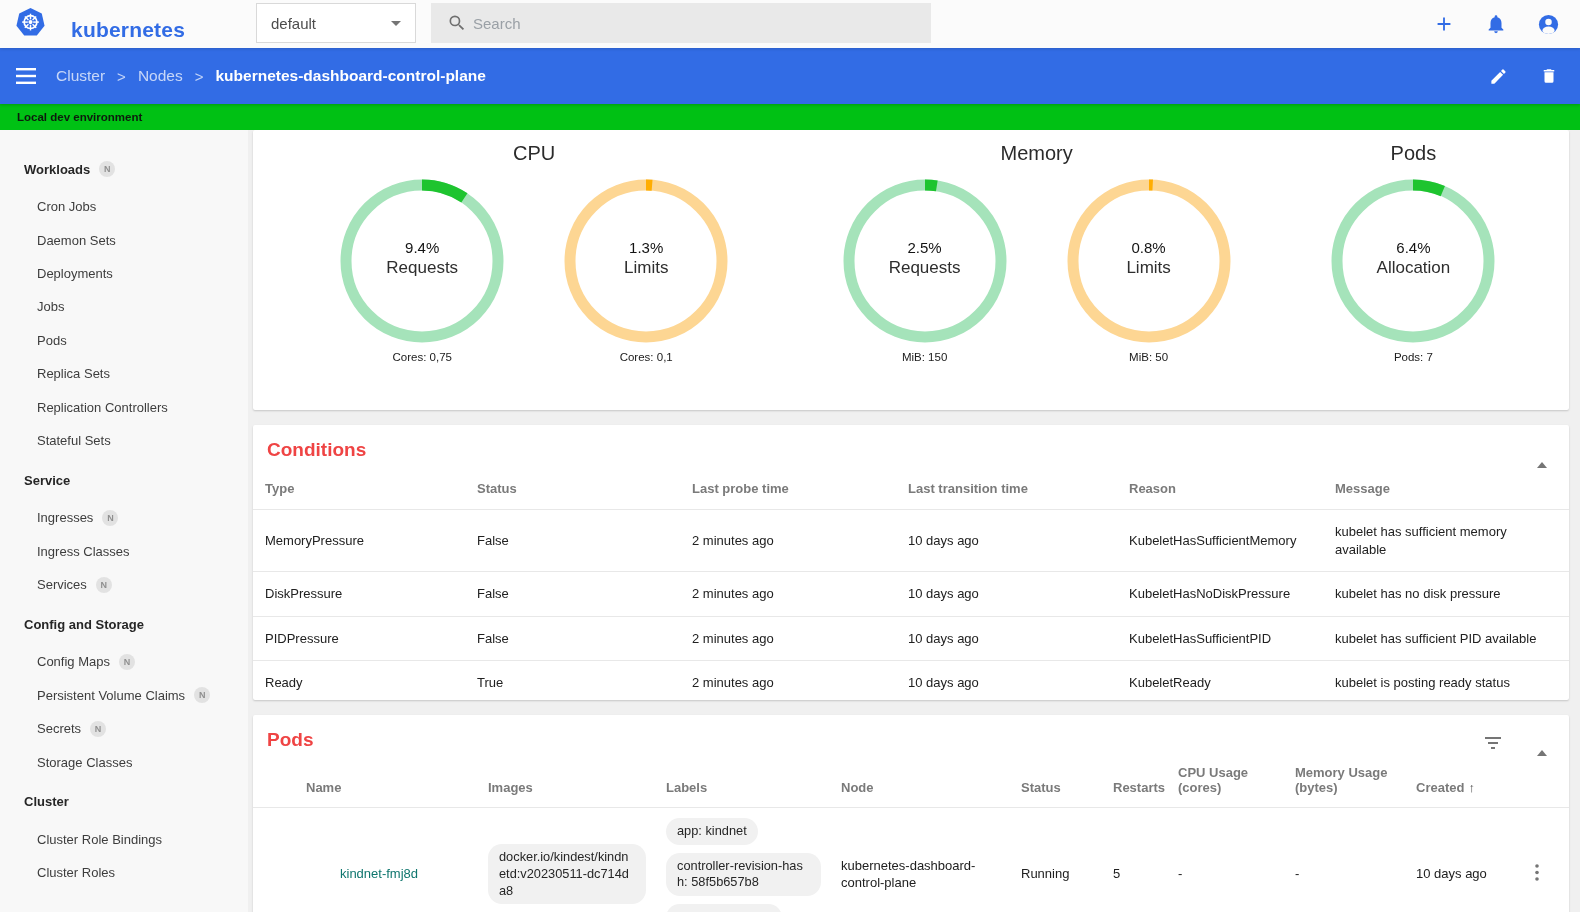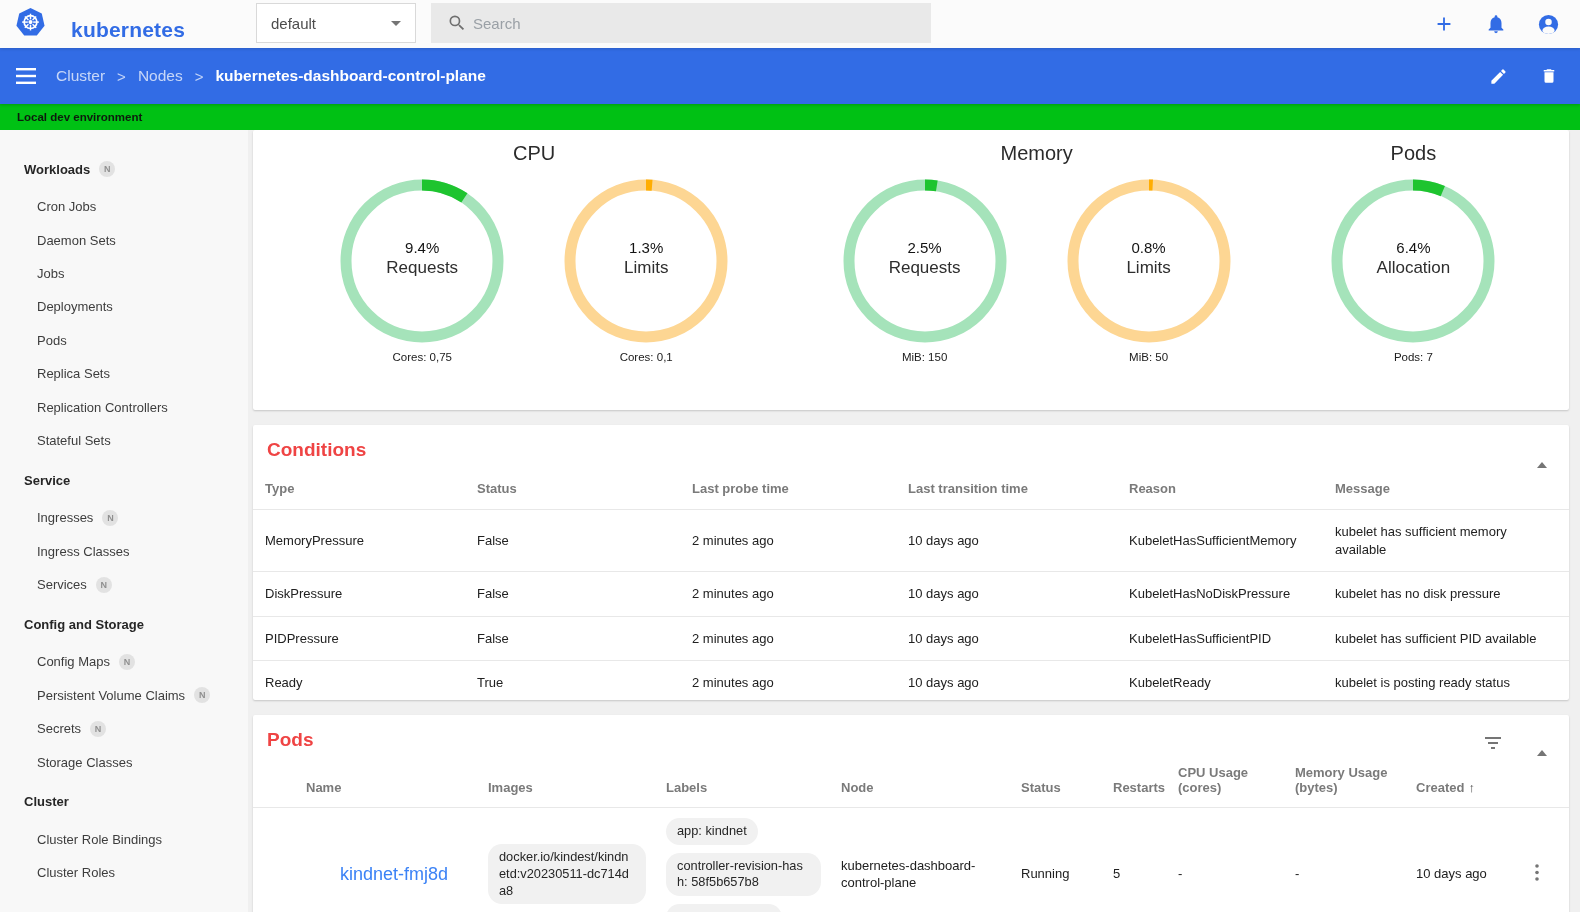--- a/index.html
+++ b/index.html
@@ -80,21 +80,21 @@
   td { font-size:13px; color:#212121; padding:13px 12px; border-top:1px solid #e8e8e8;
     vertical-align:middle; line-height:1.35; }
 
   
   .card-pods { height:420px; position:relative; padding-top:14px; }
   .pods-toolbar { position:absolute; top:14px; right:16px; display:flex; align-items:center; gap:30px; }
   .card-pods th { padding:14px 10px 12px 10px; }
   .card-pods td { padding:10px 10px; }
   .status-dot { width:12px; height:12px; border-radius:50%; background:#13a020;
     margin-left:10px; }
-  .pod-link { color:#3b82f6; text-decoration:none; cursor:pointer; font-size:18px;padding-left:34px; }
+  .pod-link { color:#0f766e; text-decoration:none; cursor:pointer; font-size:13px;padding-left:34px; }
   .chip { display:inline-block; background:#f1f1f1; border-radius:14px; padding:5px 11px;
     font-size:12.8px; color:#262626; line-height:1.3; }
   .chip.wrap { word-break:break-all; max-width:172px; }
   .chips-col { display:flex; flex-direction:column; align-items:flex-start; gap:8px; }
   .sort-arrow { color:#4a4a4a; font-size:13px; margin-left:4px; }
   .kebab { background:none; border:none; cursor:pointer; padding:4px 8px; }
 
   .filter-icon { display:inline-flex; flex-direction:column; align-items:center; gap:3px; }
   .filter-icon span { display:block; background:#757575; height:2px; }
   .f1{width:16px;} .f2{width:10px;} .f3{width:4px;}
@@ -206,24 +206,24 @@
       <span>Workloads</span>
       <span class="nbadge">N</span>
     </div>
     <div class="side-item">
         <span>Cron Jobs</span>
       </div>
     <div class="side-item">
         <span>Daemon Sets</span>
       </div>
     <div class="side-item">
+        <span>Deployments</span>
+      </div>
+    <div class="side-item">
         <span>Jobs</span>
-      </div>
-    <div class="side-item">
-        <span>Deployments</span>
       </div>
     <div class="side-item">
         <span>Pods</span>
       </div>
     <div class="side-item">
         <span>Replica Sets</span>
       </div>
     <div class="side-item">
         <span>Replication Controllers</span>
       </div>

